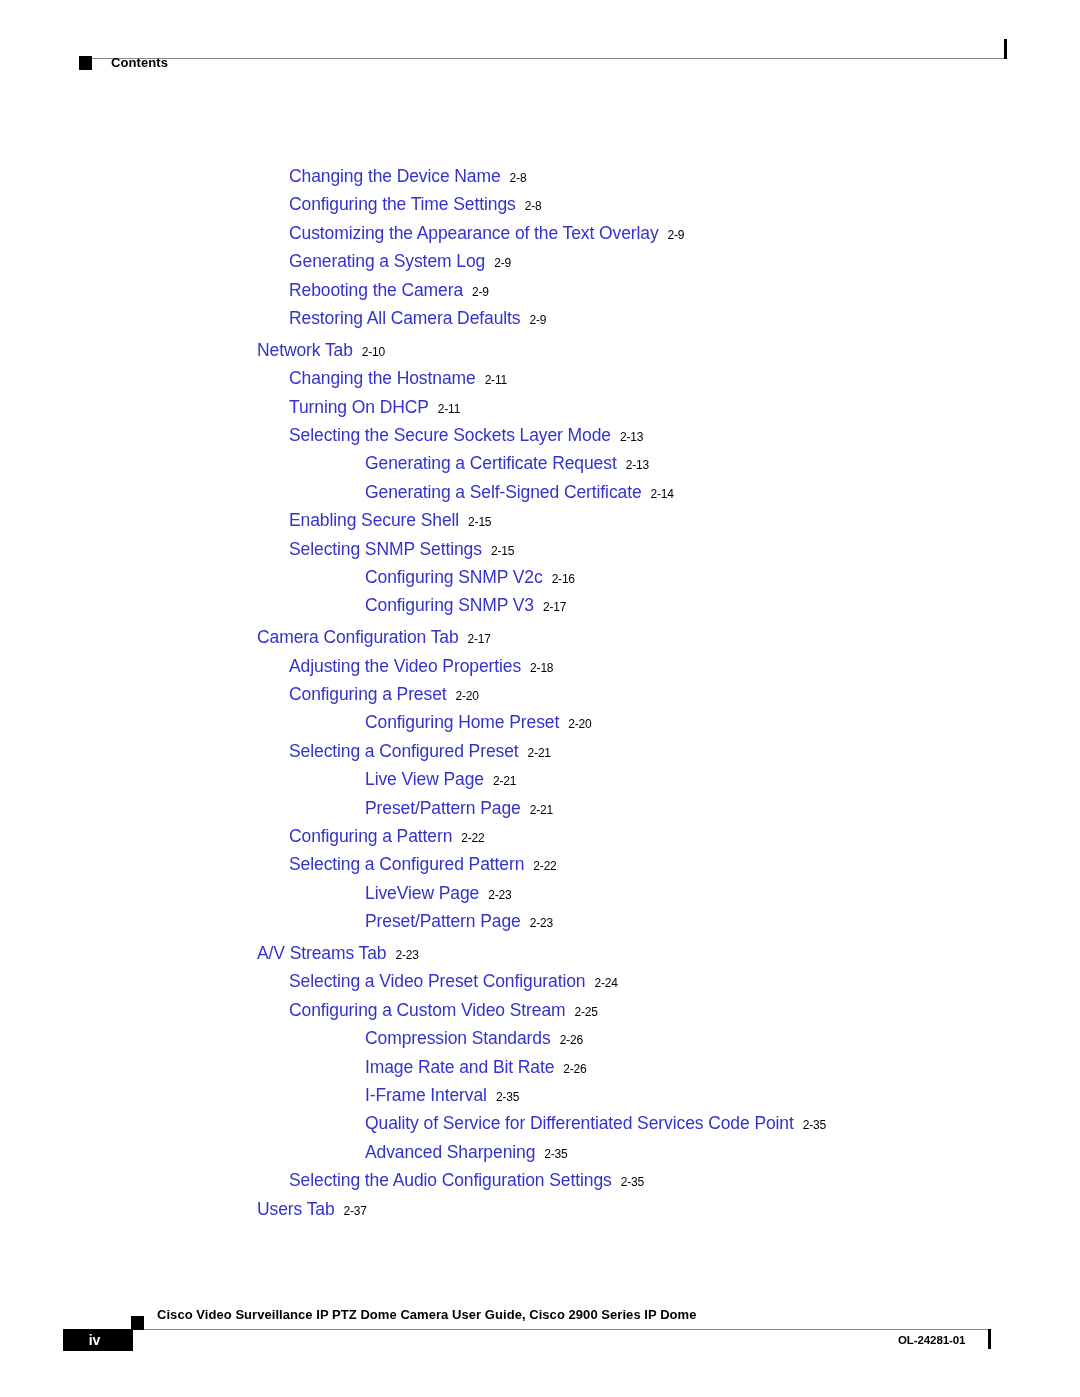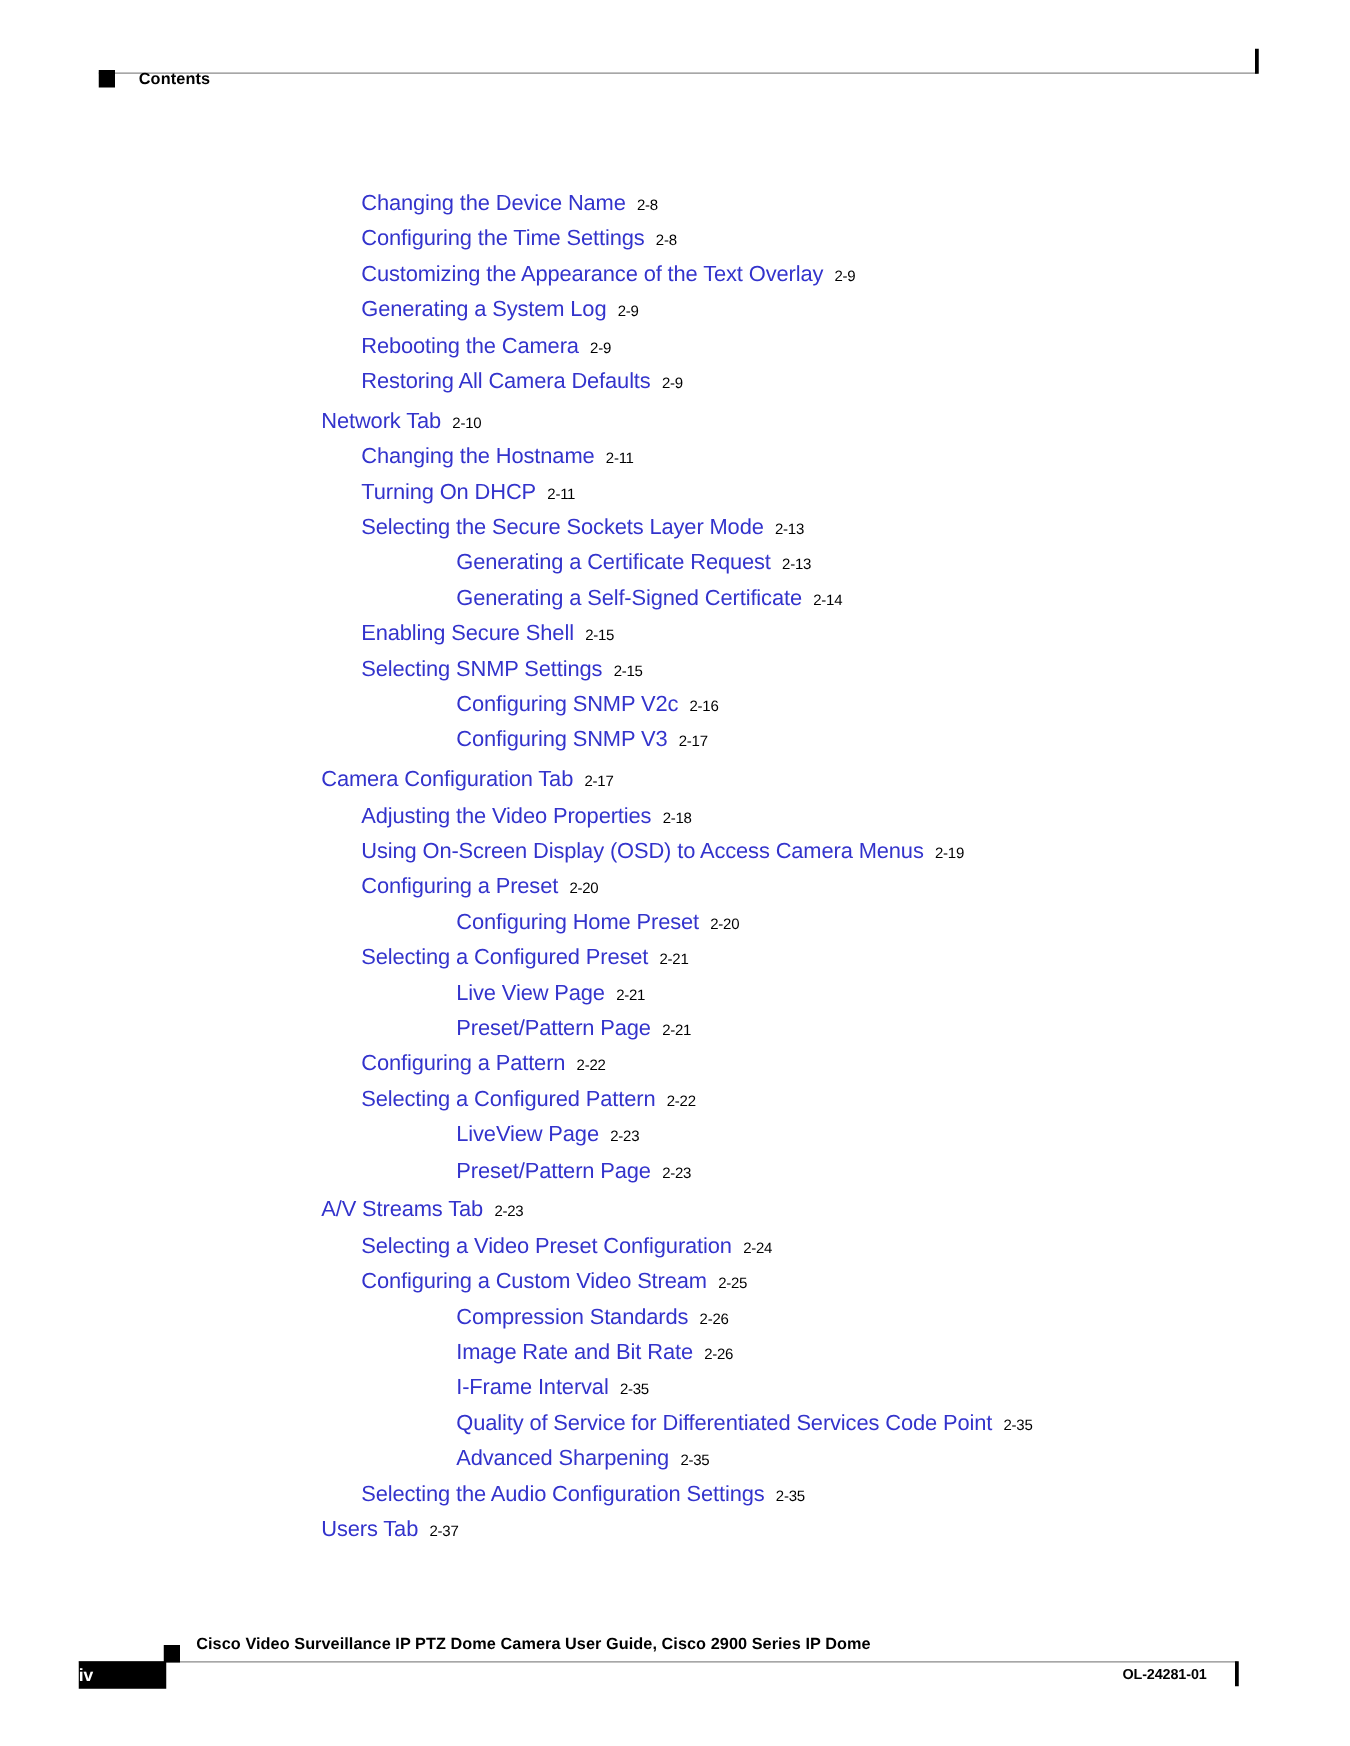--- a/index.html
+++ b/index.html
@@ -55,21 +55,21 @@
     font-weight: bold;
     letter-spacing: 0.1px;
     color: #000000;
     white-space: nowrap;
   }
 
   
   .toc {
     position: absolute;
     left: 0;
-    top: 152px;
+    top: 166px;
     width: 866px;
   }
   .toc-row {
     display: flex;
     align-items: baseline;
     height: 28.4px;
     white-space: nowrap;
   }
   .toc-row.gap-before {
     margin-top: 3.5px;
@@ -123,20 +123,21 @@
     height: 22px;
     background: #000000;
   }
   .footer-pagenum {
     position: absolute;
     left: 63px;
     top: 1329px;
     width: 63px;
     height: 22px;
     line-height: 22px;
+    text-align: center;
     color: #ffffff;
     font-size: 14px;
     font-weight: bold;
   }
   .footer-title {
     position: absolute;
     left: 157px;
     top: 1307px;
     font-size: 13px;
     font-weight: bold;
@@ -230,24 +231,20 @@
       <span class="toc-title">Configuring SNMP V3</span>
       <span class="toc-page">2-17</span>
     </div>
     <div class="toc-row lvl-1 gap-before">
       <span class="toc-title">Camera Configuration Tab</span>
       <span class="toc-page">2-17</span>
     </div>
     <div class="toc-row lvl-2">
       <span class="toc-title">Adjusting the Video Properties</span>
       <span class="toc-page">2-18</span>
-    </div>
-    <div class="toc-row lvl-2">
-      <span class="toc-title">Using On-Screen Display (OSD) to Access Camera Menus</span>
-      <span class="toc-page">2-19</span>
     </div>
     <div class="toc-row lvl-2">
       <span class="toc-title">Configuring a Preset</span>
       <span class="toc-page">2-20</span>
     </div>
     <div class="toc-row lvl-3">
       <span class="toc-title">Configuring Home Preset</span>
       <span class="toc-page">2-20</span>
     </div>
     <div class="toc-row lvl-2">

